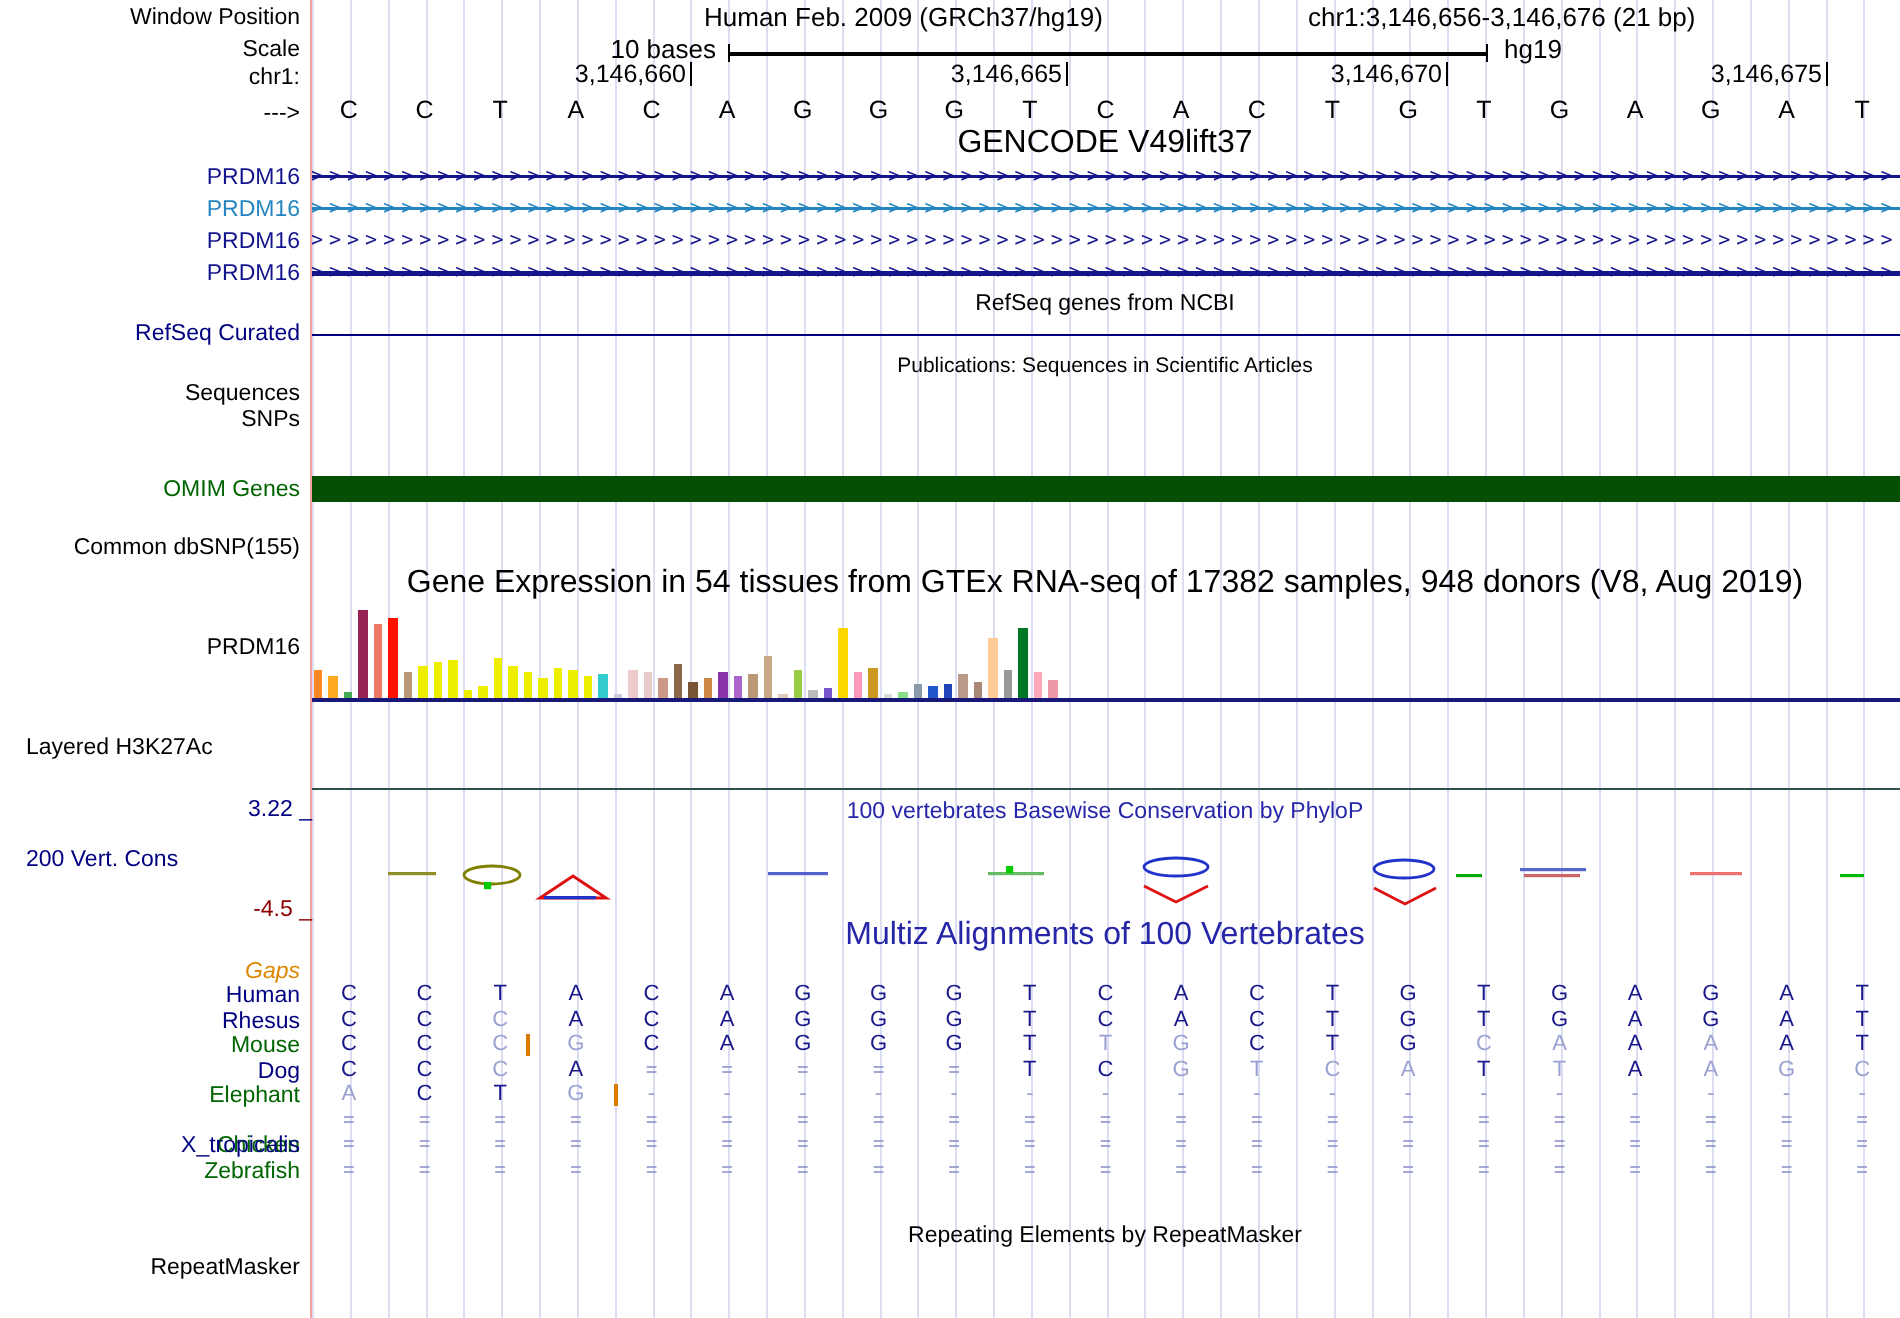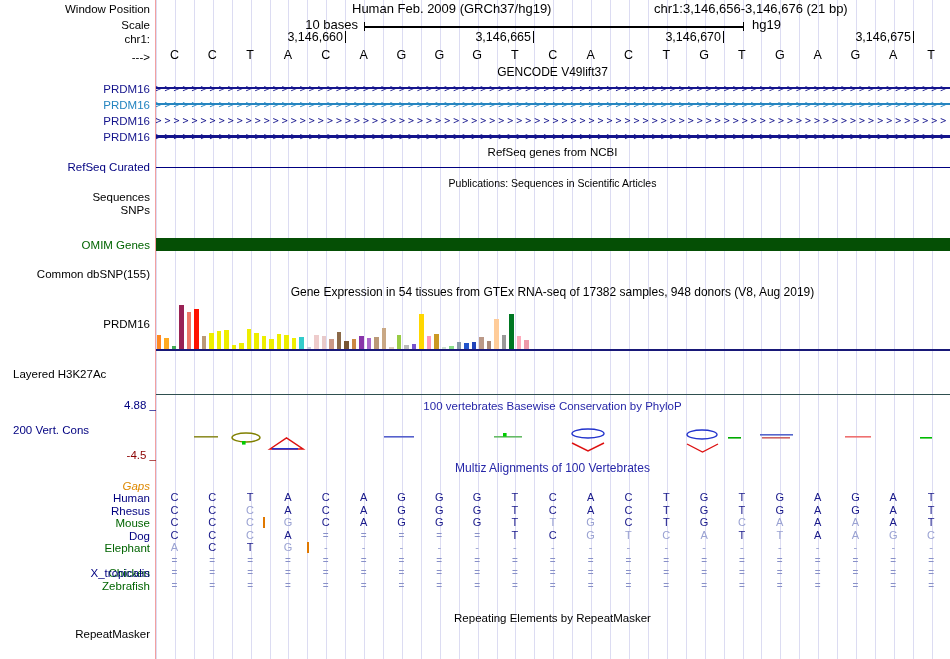--- a/index.html
+++ b/index.html
@@ -6,21 +6,21 @@
   #stage{position:relative;width:950px;height:659px;background:#fff;overflow:hidden;
          font-family:"Liberation Sans",sans-serif;color:#000;}
   .abs{position:absolute;}
   .gridlines{left:155.5px;top:0;width:794.5px;height:659px;
     background:repeating-linear-gradient(to right,#dcdcf2 0 1px,transparent 1px 18.92px);z-index:0;}
   .guideline{left:154.5px;top:0;width:1.5px;height:659px;background:#f2a0a0;z-index:1;}
   .lbl{left:0;width:150px;text-align:right;font-size:11.5px;line-height:12px;white-space:nowrap;z-index:3;}
   .lbl-left{left:13px;text-align:left;font-size:11.5px;line-height:12px;white-space:nowrap;z-index:3;}
   .title{left:155px;width:795px;text-align:center;font-size:11.5px;line-height:12px;z-index:3;white-space:nowrap;}
   .t10{font-size:10.5px;}
-  .t12{font-size:12px;}
+  .t12{font-size:16px;}
   .navy{color:#000080;}
   .green{color:#006400;}
   .maroon{color:#8b0000;}
   .titleblue{color:#2626a8;}
   .hdr{font-size:13px;line-height:14px;white-space:nowrap;z-index:3;}
   .coord{font-size:12.5px;line-height:13px;text-align:right;border-right:1.5px solid #000;
          padding-right:2px;height:12px;z-index:3;}
   .base{font-size:12.5px;line-height:13px;text-align:center;z-index:3;}
   .aln{font-size:11px;line-height:11px;text-align:center;z-index:3;}
   .scalebar{top:22px;height:9px;border-left:1.5px solid #000;border-right:1.5px solid #000;z-index:3;}
@@ -124,21 +124,21 @@
       <div class="gtexbar" style="left: 346px; height: 14px; background: rgb(153, 153, 153);"></div>
       <div class="gtexbar" style="left: 353.5px; height: 35px; background: rgb(0, 119, 34);"></div>
       <div class="gtexbar" style="left: 361px; height: 13px; background: rgb(255, 170, 187);"></div>
       <div class="gtexbar" style="left: 368.5px; height: 9px; background: rgb(238, 153, 170);"></div>
     </div>
   <div class="abs hline" id="gtexbase" style="top: 348.5px; height: 2.5px; background: rgb(24, 24, 120);"></div>
 
   <div class="abs lbl-left" style="top:368px">Layered H3K27Ac</div>
   <div class="abs hline" id="h3kbase" style="top: 393.5px; height: 1.5px; background: rgb(47, 79, 79);"></div>
 
-  <div class="abs lbl navy" style="top:399px;width:156px">4.88 _</div>
+  <div class="abs lbl navy" style="top:399px;width:156px">3.22 _</div>
   <div class="abs title titleblue" style="top:400px">100 vertebrates Basewise Conservation by PhyloP</div>
   <div class="abs lbl-left navy" style="top:424px">200 Vert. Cons</div>
   <div class="abs lbl maroon" style="top:449px;width:156px">-4.5 _</div>
   <svg class="abs marks" id="marks" viewBox="0 0 950 659">
       <rect x="194" y="436" width="24" height="1.6" fill="#8f8f2a"></rect>
       <ellipse cx="246" cy="437.5" rx="14" ry="4.5" fill="none" stroke="#808000" stroke-width="1.4"></ellipse>
       <rect x="242" y="441" width="3.6" height="3.6" fill="#00cc00"></rect>
       <path d="M270,449 L286.5,438 L303,449 Z" fill="none" stroke="#dd1111" stroke-width="1.5"></path>
       <rect x="272" y="448" width="26" height="1.6" fill="#2233cc"></rect>
       <rect x="384" y="436" width="30" height="1.6" fill="#5560cc"></rect>

